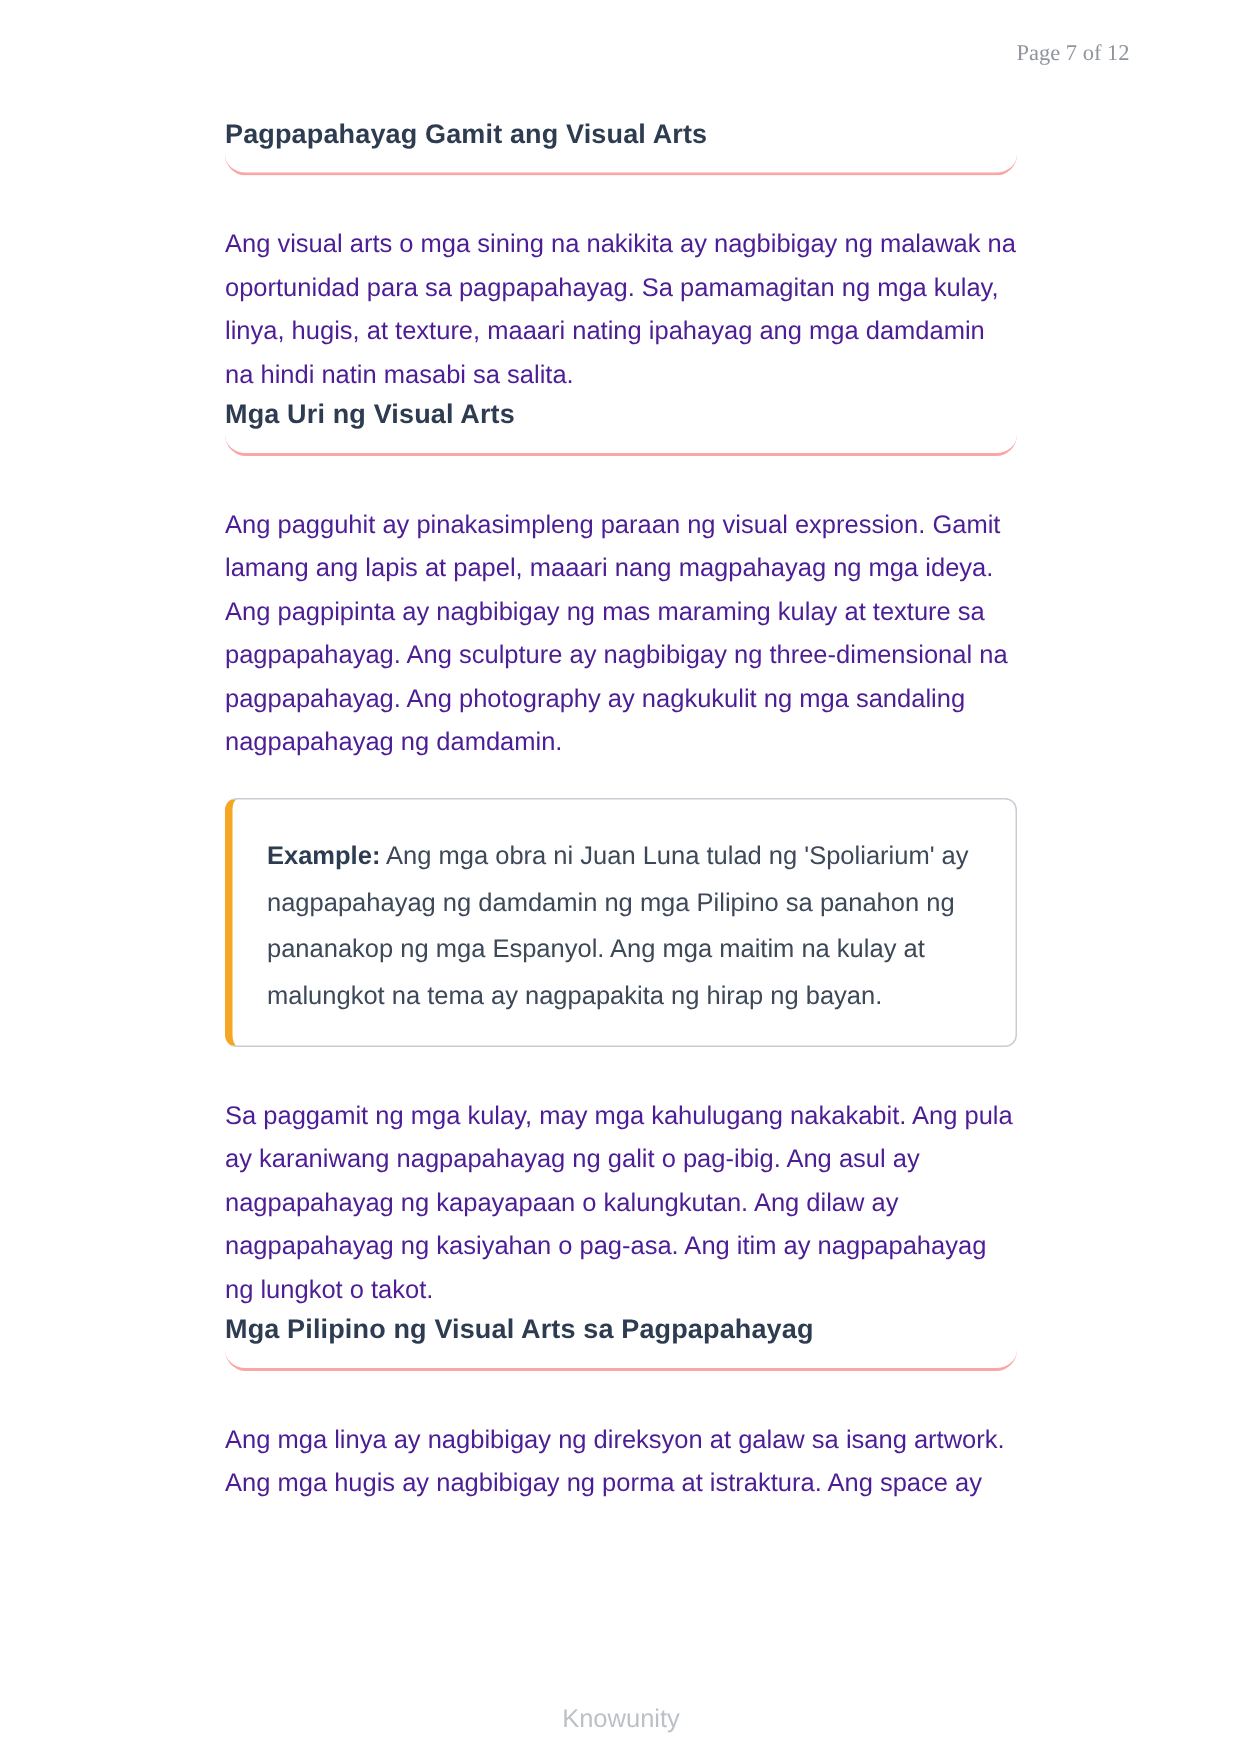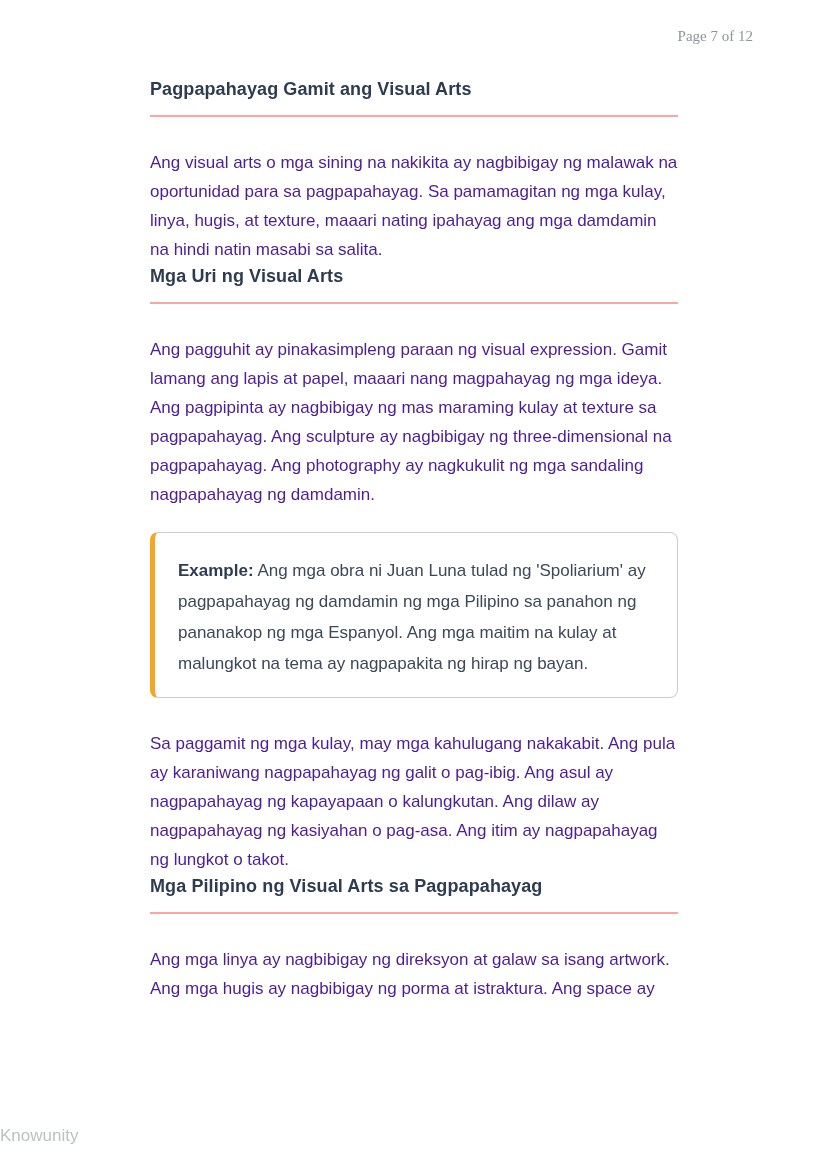--- a/index.html
+++ b/index.html
@@ -1,15 +1,15 @@
 <!DOCTYPE html>
 <html><head>
 <meta charset="utf-8">
 <style>
-  * { margin: 0; padding: 0; box-sizing: border-box; }
+  * { margin: 0; padding: 0; box-sizing: border-box; border-radius: 14px; }
   html, body { background: #ffffff; }
   .page {
     position: relative;
     width: 828px;
     height: 1171px;
     background: #ffffff;
     font-family: "Liberation Sans", sans-serif;
     overflow: hidden;
     margin: 0 auto;
   }
@@ -57,21 +57,22 @@
     color: #3d4858;
   }
   .example-box strong {
     color: #2e3c51;
     font-weight: 700;
   }
   .footer {
     position: absolute;
     left: 0;
     right: 0;
-    bottom: 25px;
+    bottom: 15px;
+    text-align: center;
     font-size: 17px;
     color: #bcc1c7;
   }
 </style>
 </head>
 <body>
 
 <div class="page">
 
   <div class="page-indicator">Page 7 of 12</div>
@@ -80,21 +81,21 @@
 
     <h2 class="section-heading h-first">Pagpapahayag Gamit ang Visual Arts</h2>
 
     <p class="body-para">Ang visual arts o mga sining na nakikita ay nagbibigay ng malawak na oportunidad para sa pagpapahayag. Sa pamamagitan ng mga kulay, linya, hugis, at texture, maaari nating ipahayag ang mga damdamin na hindi natin masabi sa salita.</p>
 
     <h2 class="section-heading h-mid">Mga Uri ng Visual Arts</h2>
 
     <p class="body-para">Ang pagguhit ay pinakasimpleng paraan ng visual expression. Gamit lamang ang lapis at papel, maaari nang magpahayag ng mga ideya. Ang pagpipinta ay nagbibigay ng mas maraming kulay at texture sa pagpapahayag. Ang sculpture ay nagbibigay ng three-dimensional na pagpapahayag. Ang photography ay nagkukulit ng mga sandaling nagpapahayag ng damdamin.</p>
 
     <div class="example-box">
-      <p><strong>Example:</strong> <span>Ang mga obra ni Juan Luna tulad ng 'Spoliarium' ay pagpapahayag ng damdamin ng mga Pilipino sa panahon ng pananakop ng mga Espanyol. Ang mga maitim na kulay at malungkot na tema ay nagpapakita ng hirap ng bayan.</span></p>
+      <p><strong>Example:</strong> <span>Ang mga obra ni Juan Luna tulad ng 'Spoliarium' ay nagpapahayag ng damdamin ng mga Pilipino sa panahon ng pananakop ng mga Espanyol. Ang mga maitim na kulay at malungkot na tema ay nagpapakita ng hirap ng bayan.</span></p>
     </div>
 
     <p class="body-para">Sa paggamit ng mga kulay, may mga kahulugang nakakabit. Ang pula ay karaniwang nagpapahayag ng galit o pag-ibig. Ang asul ay nagpapahayag ng kapayapaan o kalungkutan. Ang dilaw ay nagpapahayag ng kasiyahan o pag-asa. Ang itim ay nagpapahayag ng lungkot o takot.</p>
 
     <h2 class="section-heading h-mid">Mga Pilipino ng Visual Arts sa Pagpapahayag</h2>
 
     <p class="body-para">Ang mga linya ay nagbibigay ng direksyon at galaw sa isang artwork. Ang mga hugis ay nagbibigay ng porma at istraktura. Ang space ay</p>
 
   </div>
 

